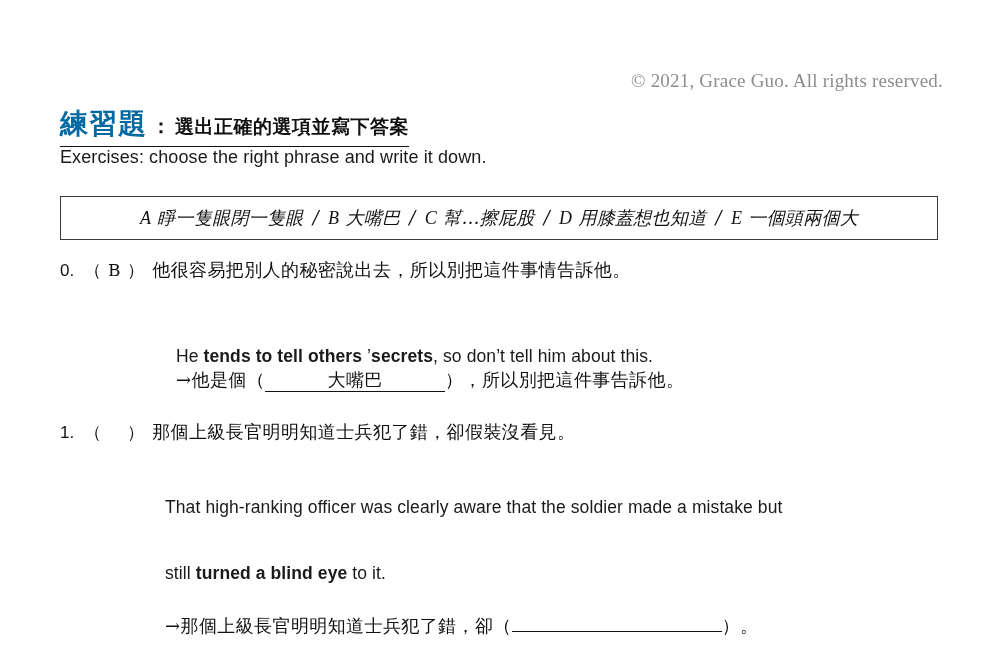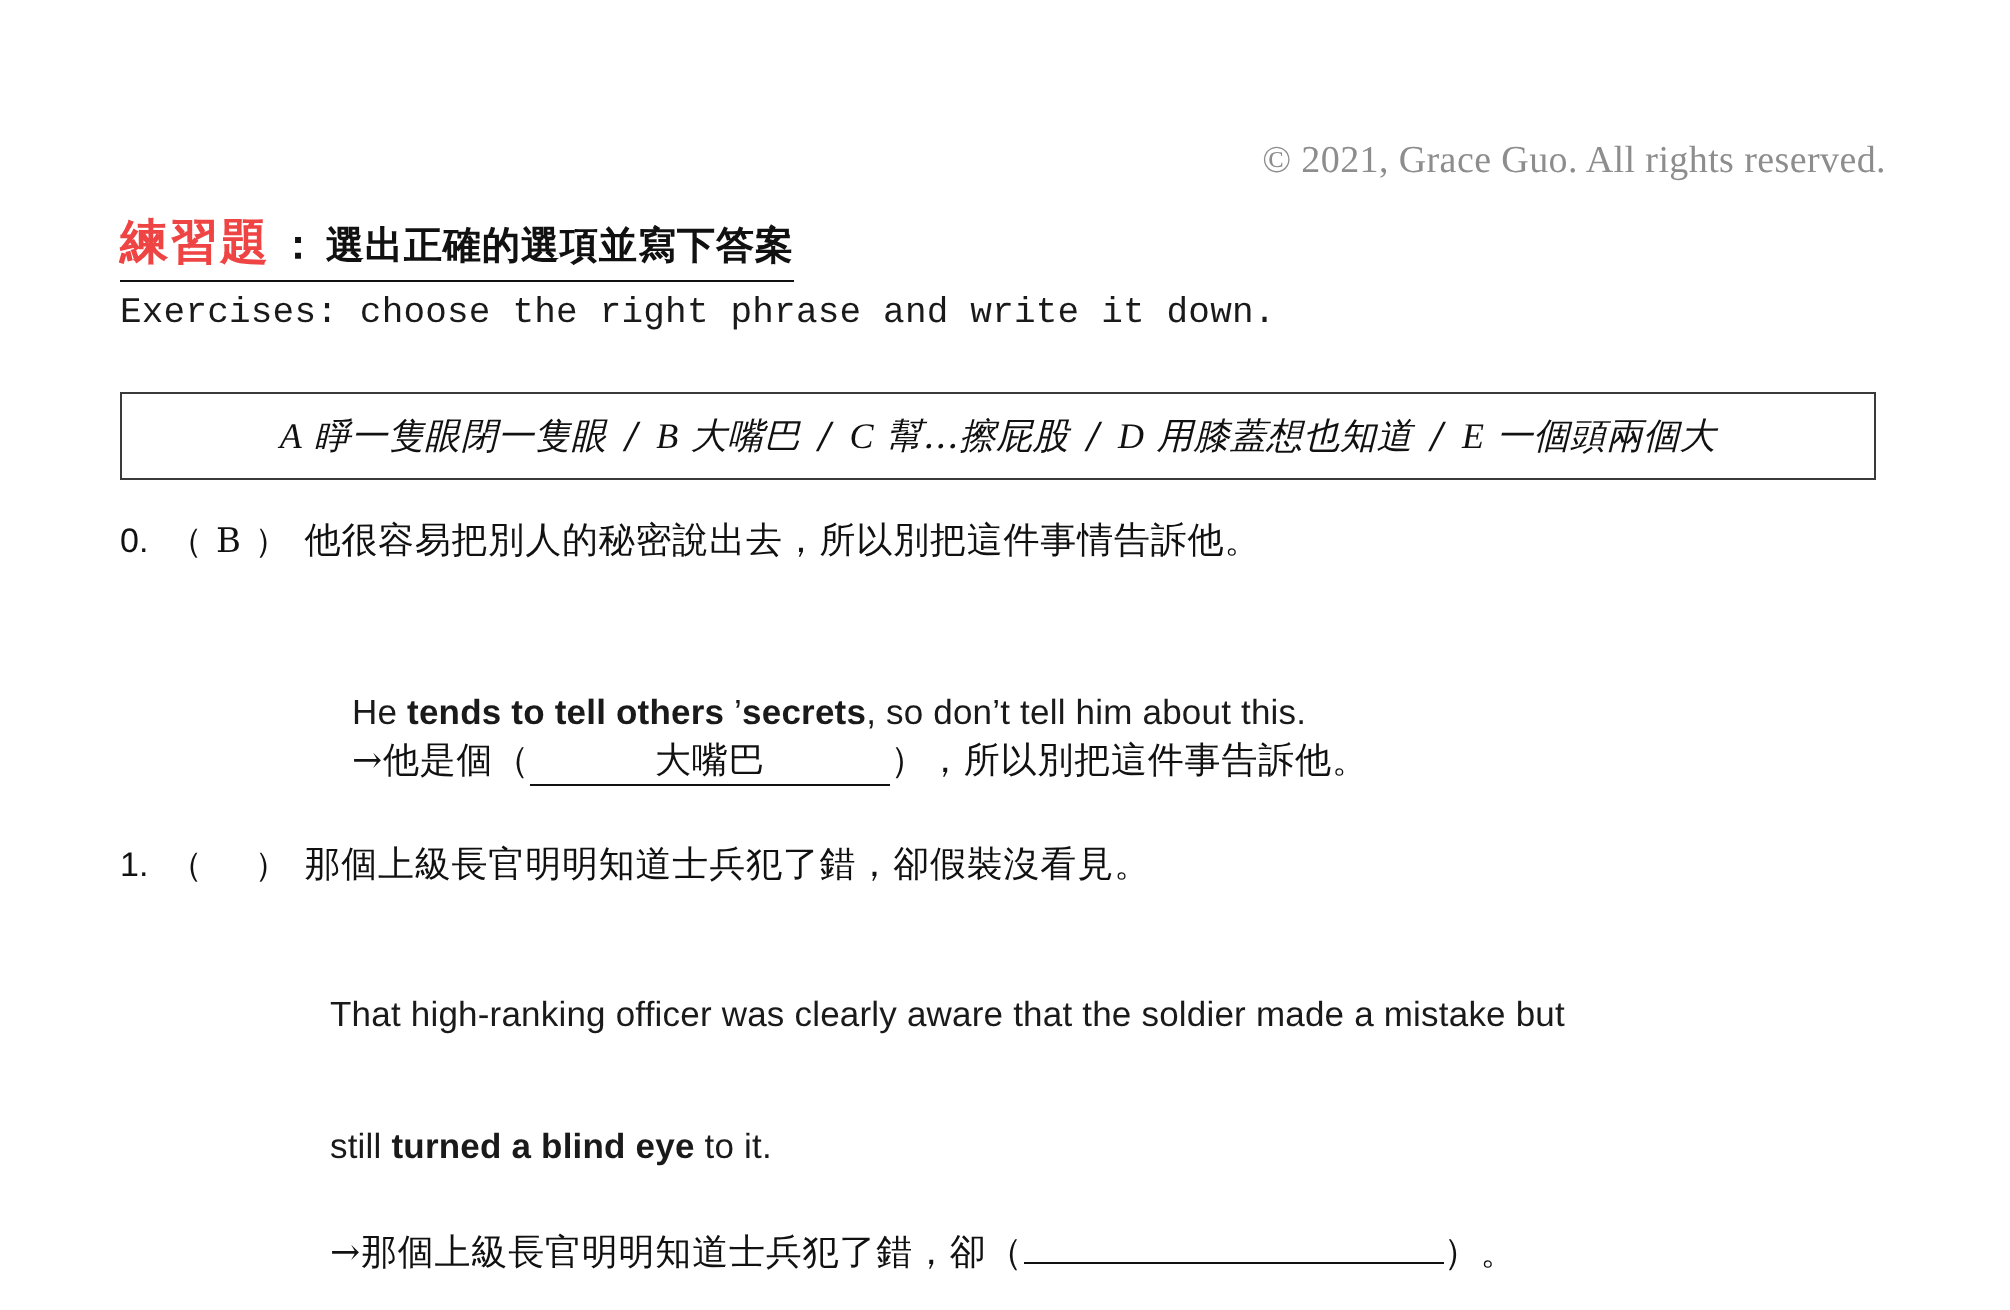--- a/index.html
+++ b/index.html
@@ -35,23 +35,23 @@
     position: absolute;
     top: 105px;
     left: 60px;
     display: flex;
     align-items: baseline;
     border-bottom: 1.6px solid #111;
     padding-bottom: 3px;
   }
   .title-cn {
     font-family: "DejaVu Serif", serif;
-    font-size: 24px;
-    font-weight: bold;
-    color: #ef4444;
+    font-size: 28px;
+    font-weight: bold;
+    color: #0369a1;
     letter-spacing: 1px;
   }
   .title-colon {
     font-family: "DejaVu Serif", serif;
     font-size: 20px;
     font-weight: bold;
     color: #111;
     padding: 0 4px;
   }
   .title-sub {
@@ -61,21 +61,20 @@
     color: #111;
     letter-spacing: 0.5px;
   }
   .subtitle-en {
     position: absolute;
     top: 147px;
     left: 60px;
     font-size: 18px;
     color: #1a1a1a;
     letter-spacing: 0.1px;
-    font-family: Liberation Mono, monospace;
   }
   .choice-box {
     position: absolute;
     top: 196px;
     left: 60px;
     width: 878px;
     height: 44px;
     border: 1.4px solid #3a3a3a;
     box-sizing: border-box;
     display: flex;

